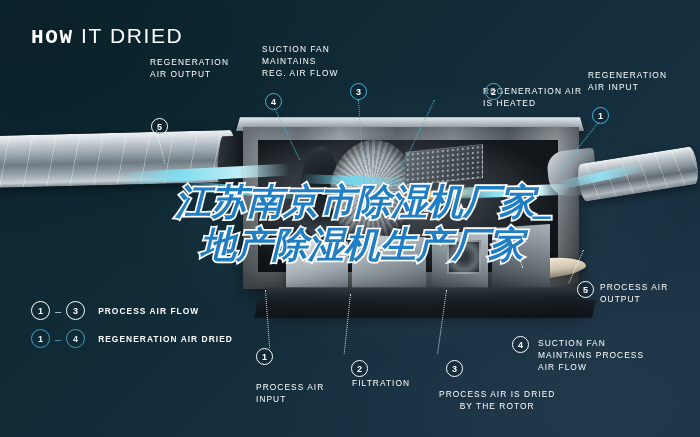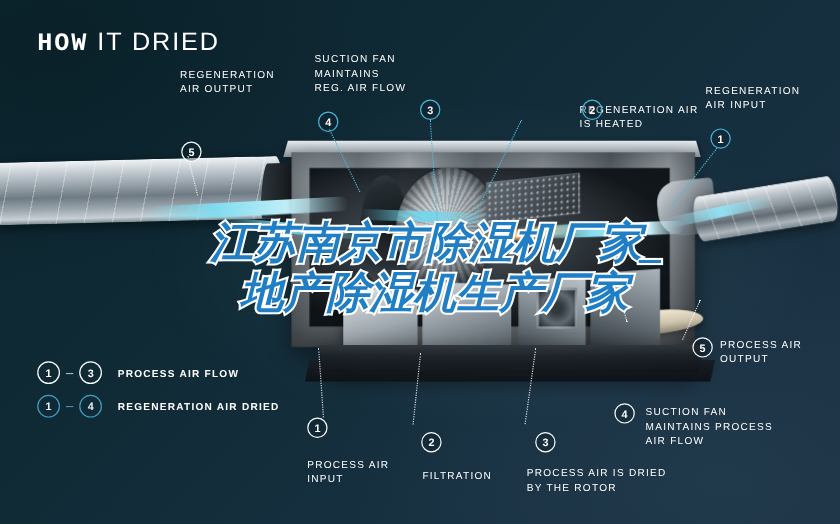--- a/index.html
+++ b/index.html
@@ -327,24 +327,24 @@
 
   <div class="lbl" style="left:538px; top:338px;">SUCTION FAN
 MAINTAINS PROCESS
 AIR FLOW</div>
   <div class="num" style="left:512px; top:336px;">4</div>
 
   <div class="lbl" style="left:256px; top:382px;">PROCESS AIR
 INPUT</div>
   <div class="num" style="left:256px; top:348px;">1</div>
 
-  <div class="lbl" style="left:352px; top:391px;">FILTRATION</div>
+  <div class="lbl" style="left:352px; top:378px;">FILTRATION</div>
   <div class="num" style="left:351px; top:360px;">2</div>
 
-  <div class="lbl" style="left:439px; top:389px;">PROCESS AIR IS DRIED
+  <div class="lbl" style="left:439px; top:389px;text-align:center;">PROCESS AIR IS DRIED
 BY THE ROTOR</div>
   <div class="num" style="left:446px; top:360px;">3</div>
 
   <div id="legend">
 
     <div class="leg-row">
       <div class="leg-c">1</div>
       <div class="leg-dash">–</div>
       <div class="leg-c">3</div>
       <div class="leg-txt">PROCESS AIR FLOW</div>

